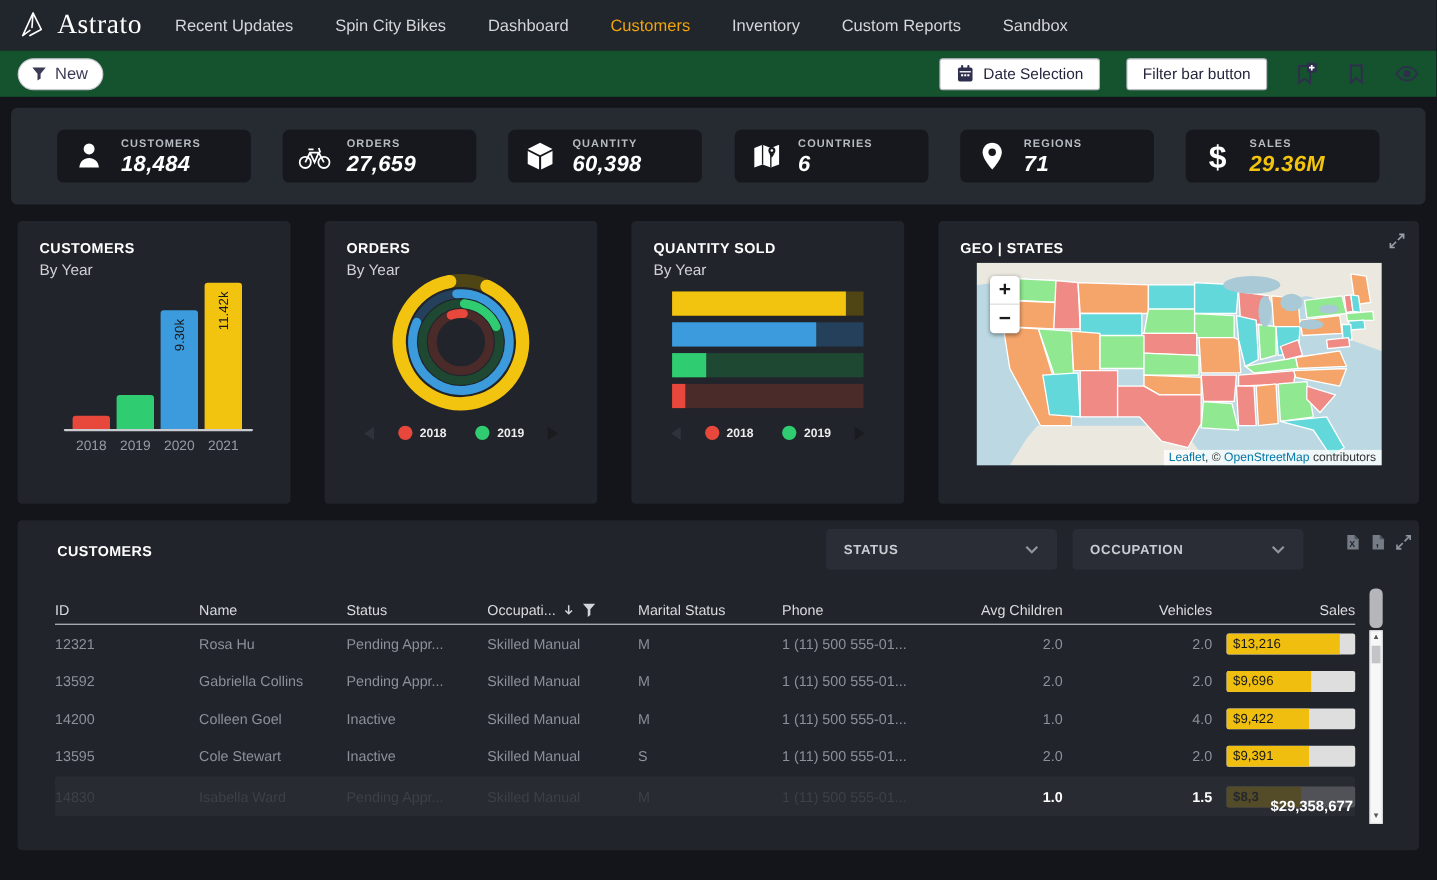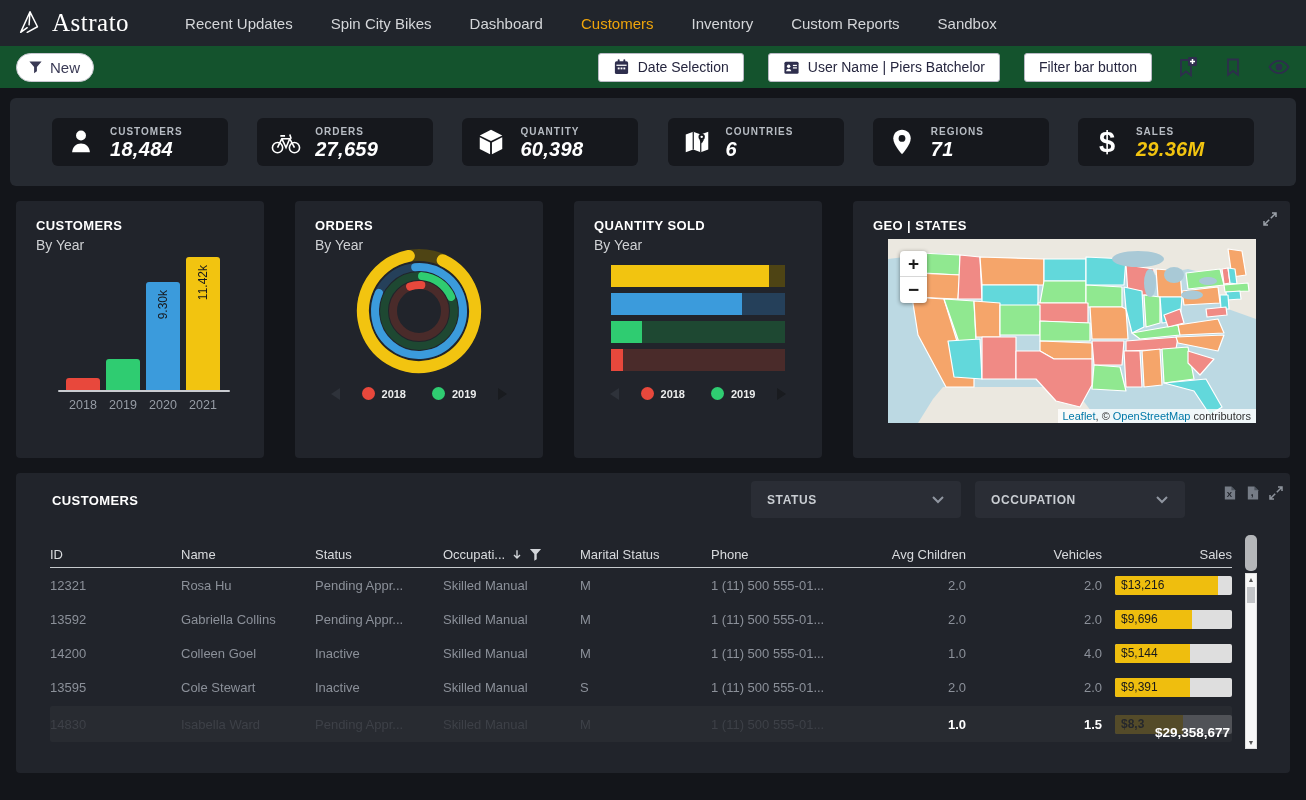--- a/index.html
+++ b/index.html
@@ -1,21 +1,21 @@
 <!DOCTYPE html>
 <html style="--map-c0: #F5A56A; --map-c1: #F08A85; --map-c2: #90E890; --map-c3: #62D8DB;"><head>
 <meta charset="utf-8">
 <style>
   * { box-sizing:border-box; margin:0; padding:0; }
   html,body { width:1306px; height:800px; overflow:hidden; }
   body { background:#13151a; font-family:"Liberation Sans", sans-serif; }
 
   
   .nav { height:46px; background:#21252c; display:flex; align-items:center; padding:0 16px; }
-  .brand { display:flex; align-items:center; margin-right:56px; }
+  .brand { display:flex; align-items:center; margin-right:30px; }
   .brand-name { font-family:"Liberation Serif", serif; font-size:25px; color:#fff; margin-left:8px; letter-spacing:.5px; }
   .nav-item { color:#d4d6d9; font-size:15px; margin-right:38px; cursor:pointer; white-space:nowrap; }
   .nav-item.active { color:#efa40b; }
 
   
   .toolbar { height:42px; background:#14532d; display:flex; align-items:center; justify-content:space-between; padding:0 16px; }
   .pill { display:inline-flex; align-items:center; gap:7px; border:1px solid #c6c6cf; border-radius:16px; padding:5px 13px 5px 11px; background:#fff; color:#3a3a55; font-size:15px; font-family:inherit; }
   .toolbar-right { display:flex; align-items:center; gap:24px; }
   .tb-btn { display:inline-flex; align-items:center; gap:8px; border:1px solid #b9b9c5; border-radius:3px; background:#fff; height:29px; padding:0 14px; font-size:14px; color:#26263f; font-family:inherit; white-space:nowrap; }
   .tb-icon { display:inline-flex; width:22px; height:22px; align-items:center; justify-content:center; }
@@ -145,32 +145,20 @@
             <rect x="2" y="3.5" width="14" height="13.5" rx="1.8" fill="#2e2e4d"></rect>
             <rect x="5" y="1.2" width="2" height="3.4" rx=".9" fill="#2e2e4d"></rect>
             <rect x="11" y="1.2" width="2" height="3.4" rx=".9" fill="#2e2e4d"></rect>
             <rect x="3.6" y="7" width="10.8" height="1.3" fill="#fff"></rect>
             <rect x="5" y="10" width="2" height="2" fill="#fff"></rect>
             <rect x="8" y="10" width="2" height="2" fill="#fff"></rect>
             <rect x="11" y="10" width="2" height="2" fill="#fff"></rect>
           </svg>
       </span>
       <span>Date Selection</span>
-    </button>
-    <button class="tb-btn">
-      <span style="display:inline-flex">
-        <svg width="17" height="17" viewBox="0 0 18 18">
-            <rect x="1.5" y="3" width="15" height="12.5" rx="1.6" fill="#2e2e4d"></rect>
-            <circle cx="6" cy="7.6" r="1.8" fill="#fff"></circle>
-            <path d="M3.3 13c0-1.9 1.2-2.8 2.7-2.8s2.7.9 2.7 2.8z" fill="#fff"></path>
-            <rect x="10.5" y="6.2" width="4.2" height="1.3" fill="#fff"></rect>
-            <rect x="10.5" y="8.8" width="4.2" height="1.3" fill="#fff"></rect>
-          </svg>
-      </span>
-      <span>User Name | Piers Batchelor</span>
     </button>
     <button class="tb-btn">
       <span>Filter bar button</span>
     </button>
     <span class="tb-icon">
       <svg width="22" height="22" viewBox="0 0 22 22">
           <path d="M5 4h10v15.5l-5-4-5 4z" fill="none" stroke="#2e2e4d" stroke-width="1.8"></path>
           <rect x="12" y="1" width="9" height="9" rx="1.2" fill="#2e2e4d"></rect>
           <path d="M16.5 3v5M14 5.5h5" stroke="#fff" stroke-width="1.5"></path>
         </svg>
@@ -543,21 +531,21 @@
             <div>Colleen Goel</div>
             <div>Inactive</div>
             <div>Skilled Manual</div>
             <div>M</div>
             <div>1 (11) 500 555-01...</div>
             <div class="num">1.0</div>
             <div class="num">4.0</div>
             <div class="sales-cell">
               <div class="chip">
                 <div class="chip-fill" style="width: 64%;"></div>
-                <span class="chip-label">$5,144</span>
+                <span class="chip-label">$9,422</span>
               </div>
             </div>
           </div>
           <div class="trow grid-cols">
             <div>13595</div>
             <div>Cole Stewart</div>
             <div>Inactive</div>
             <div>Skilled Manual</div>
             <div>S</div>
             <div>1 (11) 500 555-01...</div>

